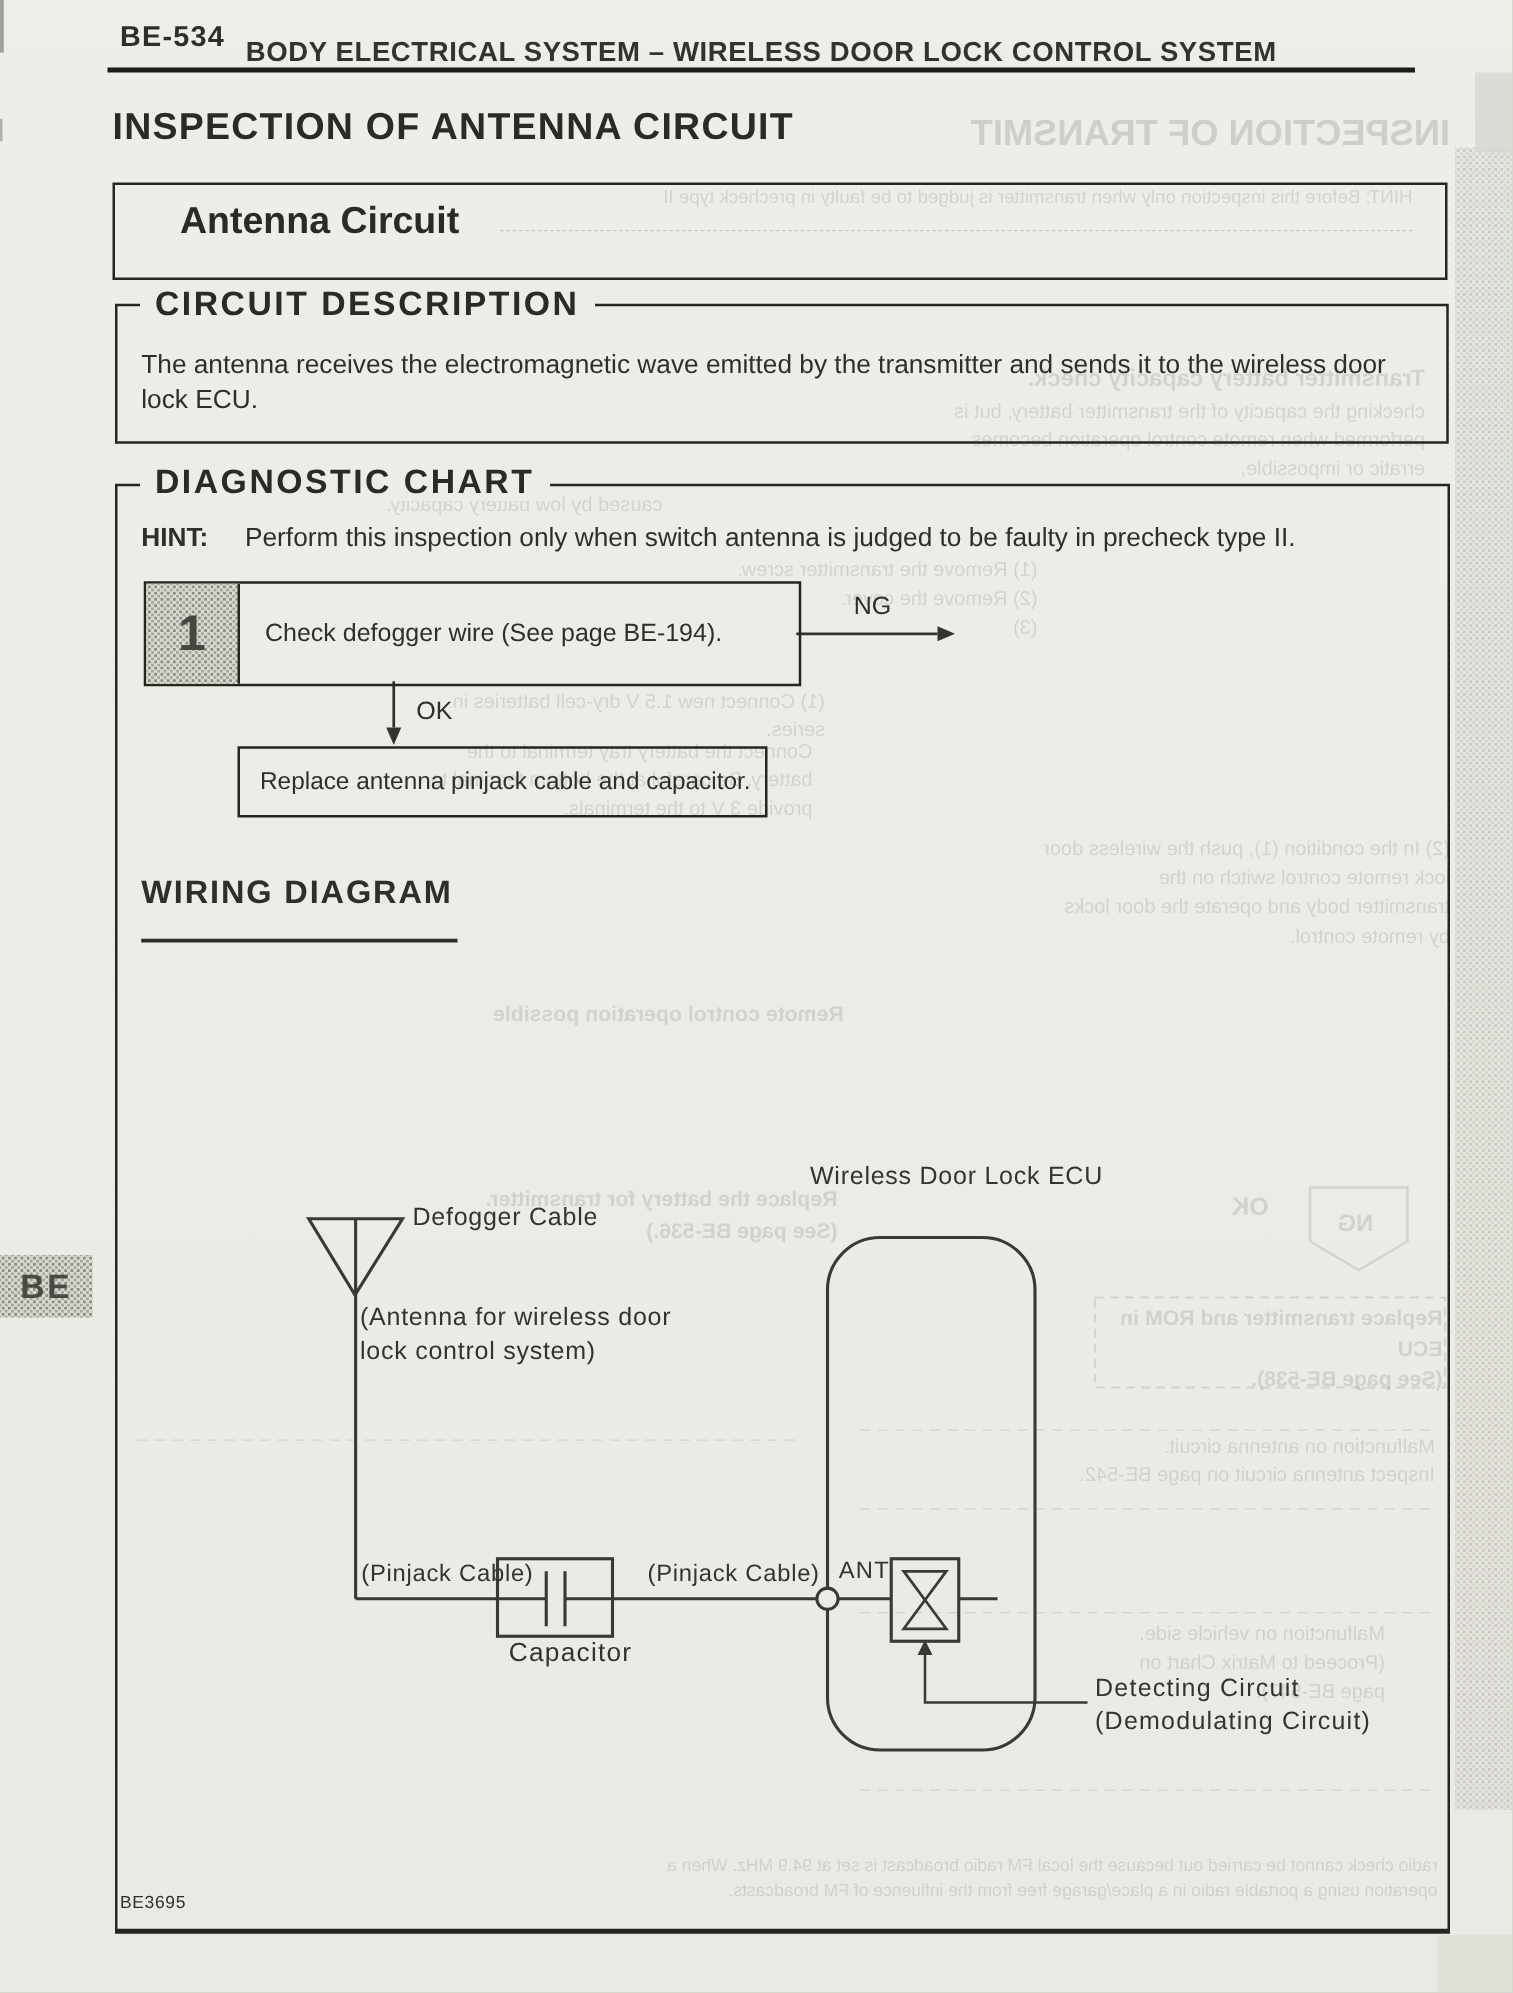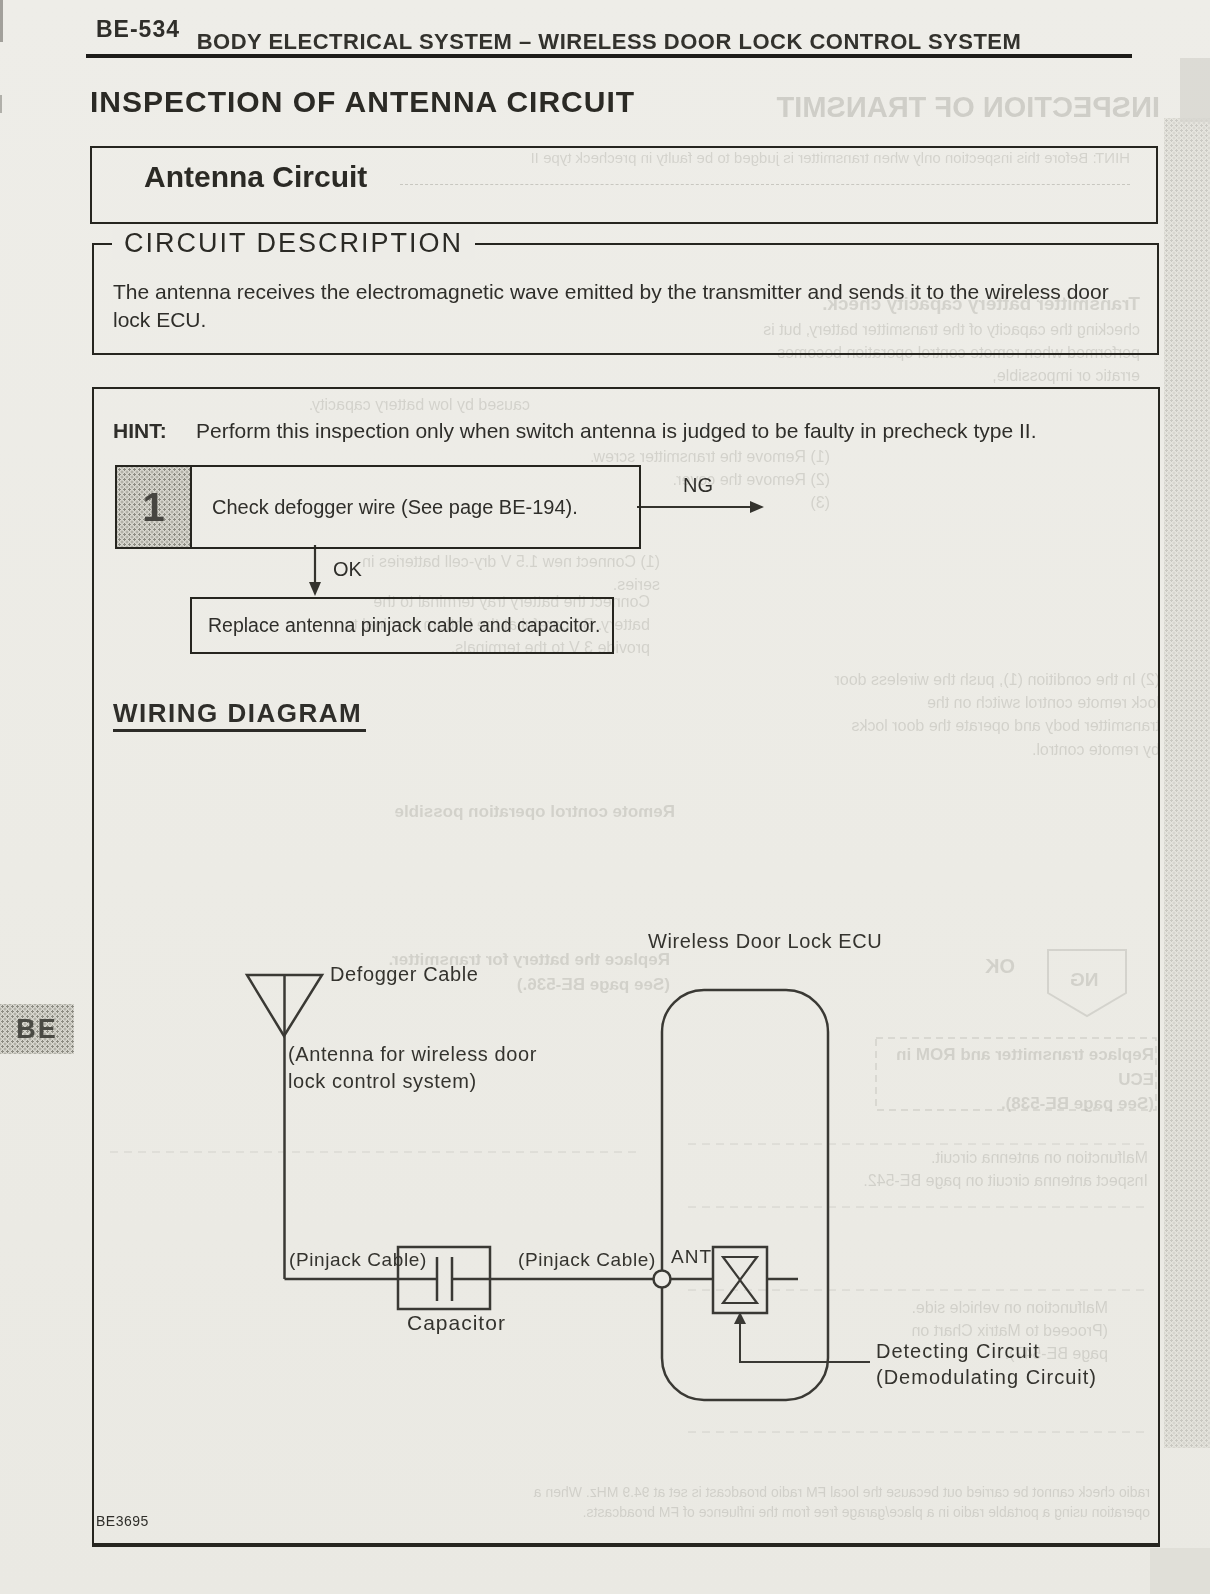--- a/index.html
+++ b/index.html
@@ -8,21 +8,21 @@
     background:#edece7;
     background-image:linear-gradient(180deg,#eeede8 0%,#ecebe5 55%,#eae9e3 100%);
     font-family:"Liberation Sans", sans-serif;
     color:#2f2e2a;
   }
   .abs{position:absolute;}
   .t{position:absolute; white-space:pre-line;}
   .bold{font-weight:bold;}
   
   .frame{position:absolute; border:2.5px solid #26251f; background:transparent; z-index:2;}
-  .chip{position:absolute; background:#edece7; padding:0 12px; z-index:4; font-weight:normal; letter-spacing:2px; color:#2b2a25;}
+  .chip{position:absolute; background:#edece7; padding:0 12px; z-index:4; font-weight:bold; letter-spacing:2px; color:#2b2a25;}
   .halftone{
     background-color:#d9d8d0;
     background-image:radial-gradient(#8c8b82 1.1px, transparent 1.35px),
                      radial-gradient(#a5a49a 1px, transparent 1.2px);
     background-size:5px 5px,5px 5px; background-position:0 0,2.5px 2.5px;
   }
   .ghost{
     position:absolute; color:#6e6d64; opacity:.20; filter:blur(.5px);
     transform:scaleX(-1); white-space:pre-line; z-index:1; line-height:1.45;
   }
@@ -50,39 +50,40 @@
 
   <div class="frame" style="left:90px;top:146px;width:1064px;height:74px;"></div>
   <div class="t bold" style="left:120px;top:160px;font-size:30px;z-index:3;color:#2b2a25;margin-left:24px;">Antenna Circuit</div>
   <div class="abs" style="left:400px;top:184px;width:730px;border-top:1.5px dashed #b9b8b0;opacity:.7;z-index:2;"></div>
 
   <div class="frame" style="left:92px;top:243px;width:1063px;height:108px;border-width:2px;"></div>
   <div class="chip" style="left:112px;top:228px;font-size:27px;">CIRCUIT DESCRIPTION</div>
   <div class="t" style="left:113px;top:278px;width:1015px;font-size:21px;line-height:28px;z-index:3;">The antenna receives the electromagnetic wave emitted by the transmitter and sends it to the wireless door lock ECU.</div>
 
   <div class="frame" style="left:92px;top:387px;width:1064px;height:1154px;border-width:2px;border-bottom-width:4px;"></div>
+  <div class="chip" style="left:112px;top:370px;font-size:27px;">DIAGNOSTIC CHART</div>
 
   <div class="t bold" style="left:113px;top:419px;font-size:21px;z-index:3;">HINT:</div>
   <div class="t" style="left:196px;top:419px;width:930px;font-size:21px;z-index:3;">Perform this inspection only when switch antenna is judged to be faulty in precheck type II.</div>
 
   <div class="flowbox" style="left:115px;top:465px;width:522px;height:80px;">
     <div class="halftone" style="width:73px;height:100%;border-right:2.5px solid #26251f;display:flex;align-items:center;justify-content:center;">
       <span style="font-size:40px;font-weight:bold;color:#474641;">1</span>
     </div>
     <div style="padding-left:20px;white-space:nowrap;">Check defogger wire (See page BE-194).</div>
   </div>
 
   <div class="t" style="left:683px;top:474px;font-size:20px;z-index:3;">NG</div>
 
   <div class="t" style="left:333px;top:558px;font-size:20px;z-index:3;">OK</div>
   <div class="flowbox" style="left:190px;top:597px;width:420px;height:53px;font-size:19.5px;">
     <div style="padding-left:16px;white-space:nowrap;">Replace antenna pinjack cable and capacitor.</div>
   </div>
 
-  <div class="t bold" style="left:113px;top:698px;font-size:26px;letter-spacing:1.5px;border-bottom:3.5px solid #2c2b27;padding:0 4px 0 0;z-index:3;">WIRING DIAGRAM</div>
+  <div class="t bold" style="left:113px;top:698px;font-size:26px;letter-spacing:1.5px;border-bottom:3.5px solid #2c2b27;padding:0 4px 22px 0;z-index:3;">WIRING DIAGRAM</div>
 
   <div class="lbl" style="left:648px;top:930px;font-size:20px;">Wireless Door Lock ECU</div>
   <div class="lbl" style="left:330px;top:963px;font-size:20px;">Defogger Cable</div>
   <div class="lbl t" style="left:288px;top:1041px;font-size:20px;line-height:27px;">(Antenna for wireless door
 lock control system)</div>
   <div class="lbl" style="left:289px;top:1249px;font-size:19px;">(Pinjack Cable)</div>
   <div class="lbl" style="left:518px;top:1249px;font-size:19px;">(Pinjack Cable)</div>
   <div class="lbl" style="left:671px;top:1246px;font-size:19px;letter-spacing:1px;">ANT</div>
   <div class="lbl" style="left:407px;top:1311px;font-size:21px;letter-spacing:1px;">Capacitor</div>
   <div class="lbl t" style="left:876px;top:1338px;font-size:20px;line-height:26px;letter-spacing:1px;">Detecting Circuit

